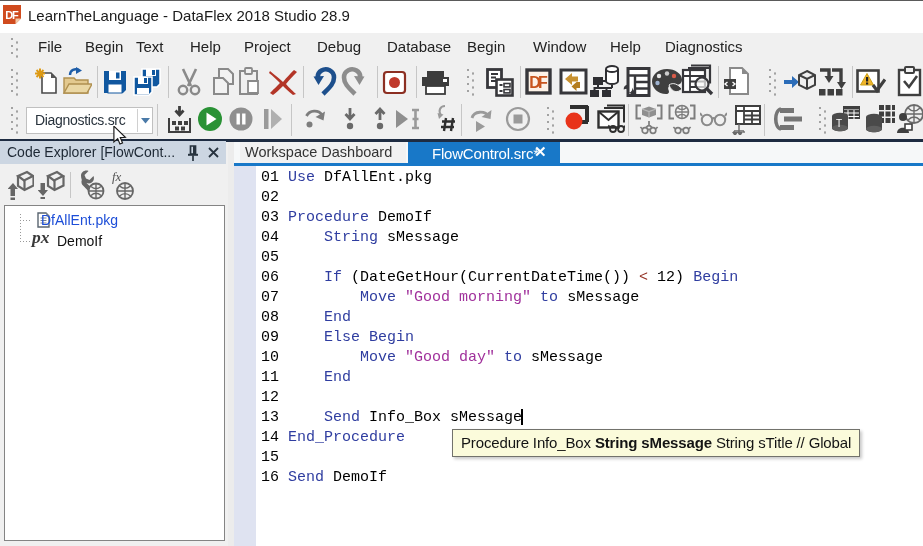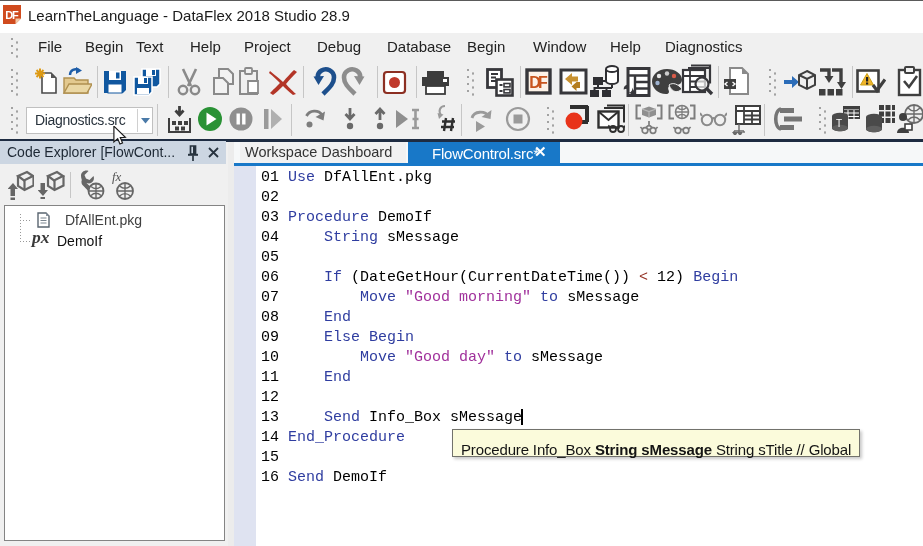--- a/index.html
+++ b/index.html
@@ -23,21 +23,21 @@
 #tabline { left:234px; top:163px; width:689px; height:3px; background:#1878c8; }
 #tab1 { left:240px; top:142px; width:166px; height:21px; background:#f1f1f1; color:#333; font-size:14.5px; padding-left:5px; padding-top:2px; }
 #tab2 { left:408px; top:142px; width:152px; height:24px; background:#1878c8; color:#fff; font-size:15px; letter-spacing:-0.2px; padding-left:24px; padding-top:3px; }
 #tab2x { left:534px; top:143px; color:#fff; font-size:15px; font-weight:bold; }
 #gutterstrip { left:234px; top:166px; width:22px; height:380px; background:#dfe3f1; }
 #code { left:261px; top:168px; font-family:"Liberation Mono", monospace; font-size:15px; line-height:20px; color:#000; white-space:pre; }
 .kw { color:#2f3da0; }
 .str { color:#a0309b; }
 .op { color:#943225; }
 #caret { left:521px; top:409px; width:1.5px; height:16px; background:#000; }
-#tooltip { left:452px; top:429px; width:408px; height:28px; background:#fbfbdb; border:1px solid #72726c; font-size:15px; letter-spacing:-0.15px; color:#141414; padding:11px 0 0 8px; box-shadow:2px 2px 3px rgba(0,0,0,0.22); }
+#tooltip { left:452px; top:429px; width:408px; height:28px; background:#fbfbdb; border:1px solid #72726c; font-size:15px; letter-spacing:-0.15px; color:#141414; padding:4px 0 0 8px; box-shadow:2px 2px 3px rgba(0,0,0,0.22); }
 .icon { position:absolute; }
 </style>
 </head>
 <body>
 <div class="abs" id="titlebar"></div>
 <svg class="abs" style="left:3px;top:5px" width="18" height="19" viewBox="0 0 18 19">
   <path d="M0,0 h18 v13.5 l-5.5,5.5 h-12.5 z" fill="#d04b1e"></path>
   <path d="M18,13.5 l-5.5,5.5 v-5.5 z" fill="#f3c9a8"></path>
   <text x="2.2" y="13.8" font-size="11" font-weight="bold" fill="#fff" font-family="Liberation Sans" textLength="13.5">DF</text>
 </svg>
@@ -461,19 +461,19 @@
 <div class="abs" id="tooltip">Procedure Info_Box <b>String sMessage</b> String sTitle // Global</div>
 
 <div class="abs" style="left:20px;top:214px;width:1px;height:28px;background-image:linear-gradient(#999 1px, transparent 1px);background-size:1px 3px"></div>
 <div class="abs" style="left:20px;top:220px;width:10px;height:1px;background-image:linear-gradient(90deg,#999 1px, transparent 1px);background-size:3px 1px"></div>
 <div class="abs" style="left:20px;top:241px;width:10px;height:1px;background-image:linear-gradient(90deg,#999 1px, transparent 1px);background-size:3px 1px"></div>
 <svg class="icon" style="left:37px;top:212px" width="13" height="16" viewBox="0 0 13 16">
   <path d="M1,1 h8 l3,3 v11 h-11 z" fill="#fff" stroke="#5a6570" stroke-width="1.4"></path>
   <path d="M9,1 l3,3 h-3 z" fill="#8a95a0"></path>
   <path d="M3.5,6 h6 M3.5,8.5 h6 M3.5,11 h6" stroke="#7a858f" stroke-width="1"></path>
 </svg>
-<div class="abs" style="left:65px;top:212px;font-size:14px;color:#404040">DfAllEnt.pkg</div>
+<div class="abs" style="left:41px;top:212px;font-size:14px;color:#1d4ed8">DfAllEnt.pkg</div>
 <div class="abs" style="left:32px;top:227px;font-size:17.5px;color:#3a3a3a;font-style:italic;font-family:'Liberation Serif',serif;font-weight:bold">px</div>
 <div class="abs" style="left:57px;top:233px;font-size:14px;color:#111">DemoIf</div>
 
 <svg class="abs" style="left:113px;top:126px" width="18" height="22" viewBox="0 0 20 24">
   <path d="M1,0 L1,17.5 L5.2,13.8 L7.7,19.8 L10.6,18.6 L8.1,12.7 L13.7,12.4 Z" fill="#ffffff" stroke="#1a1a1a" stroke-width="1.3"></path>
 </svg>
 
 </body></html>

